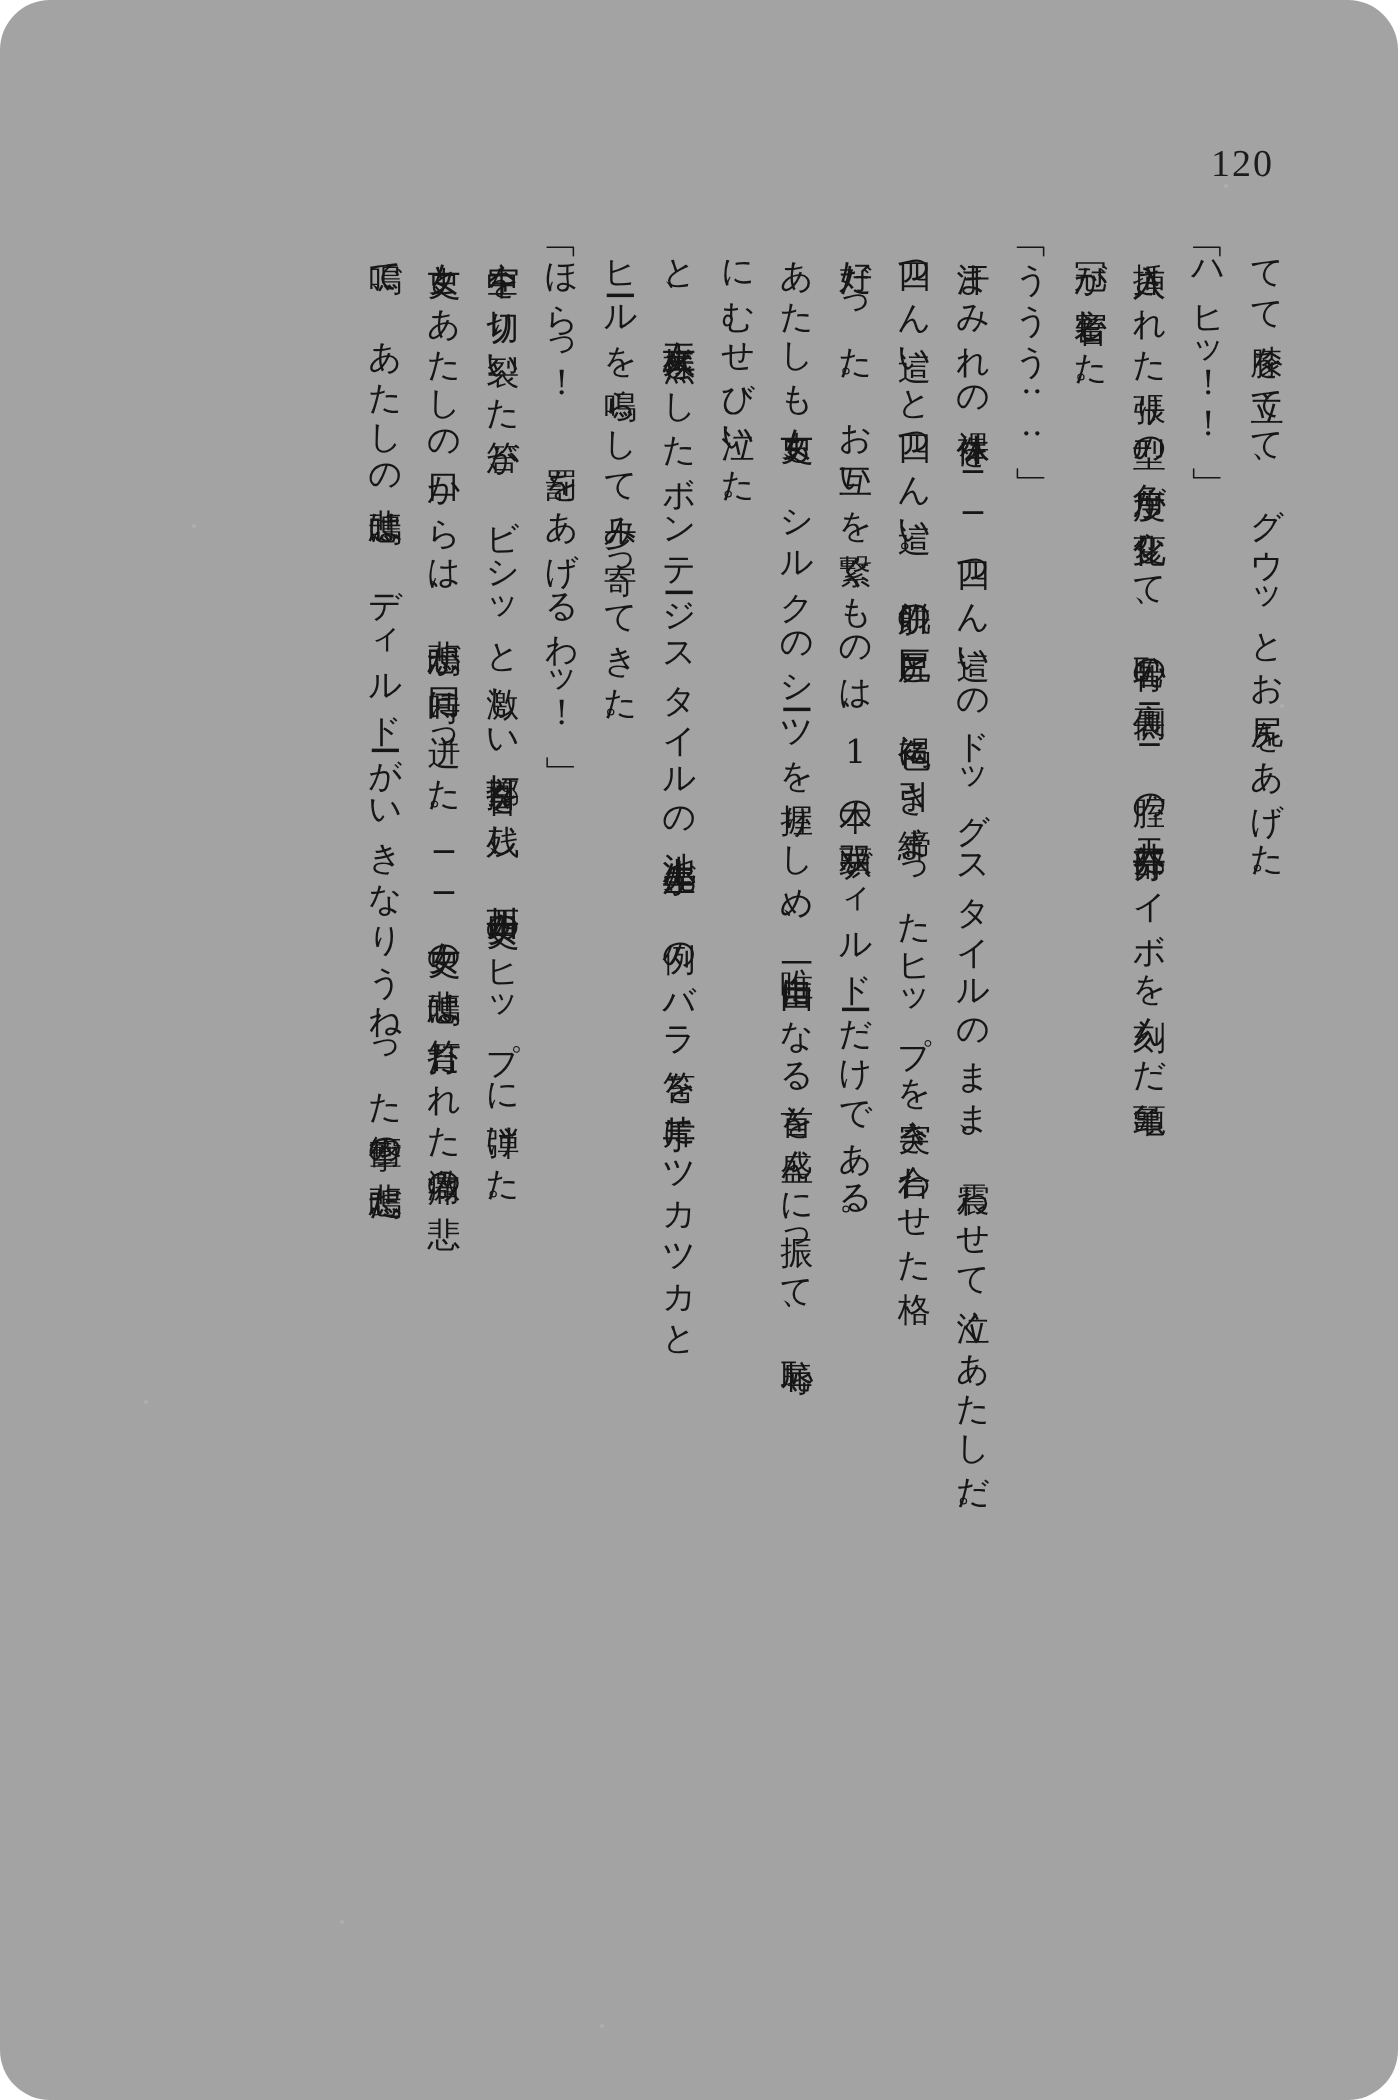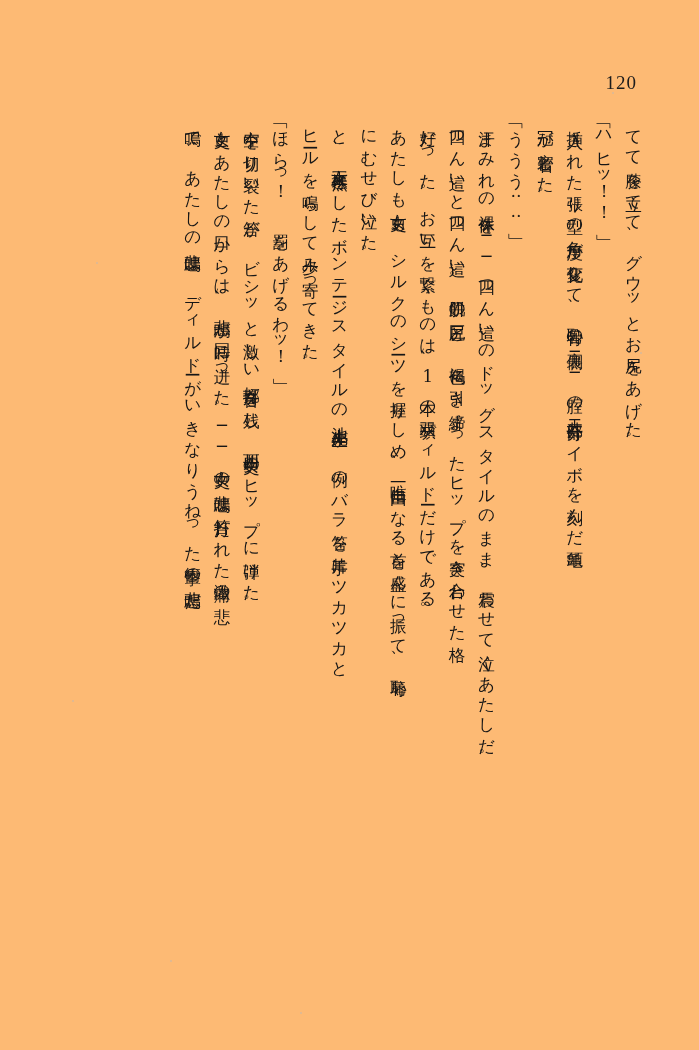--- a/index.html
+++ b/index.html
@@ -11,21 +11,22 @@
     width: 699px;
     height: 1050px;
     position: relative;
     overflow: hidden;
     font-family: "Liberation Serif", "DejaVu Serif", serif;
     color: #1a1a1a;
   }
   .page {
     position: absolute;
     inset: 0;
-    background: #fdba74;
+    background: #a3a3a3;
+    border-radius: 25px;
   }
   
   .speck {
     position: absolute;
     background: #b9b9b9;
     border-radius: 50%;
     opacity: .55;
   }
   .page-number {
     position: absolute;

